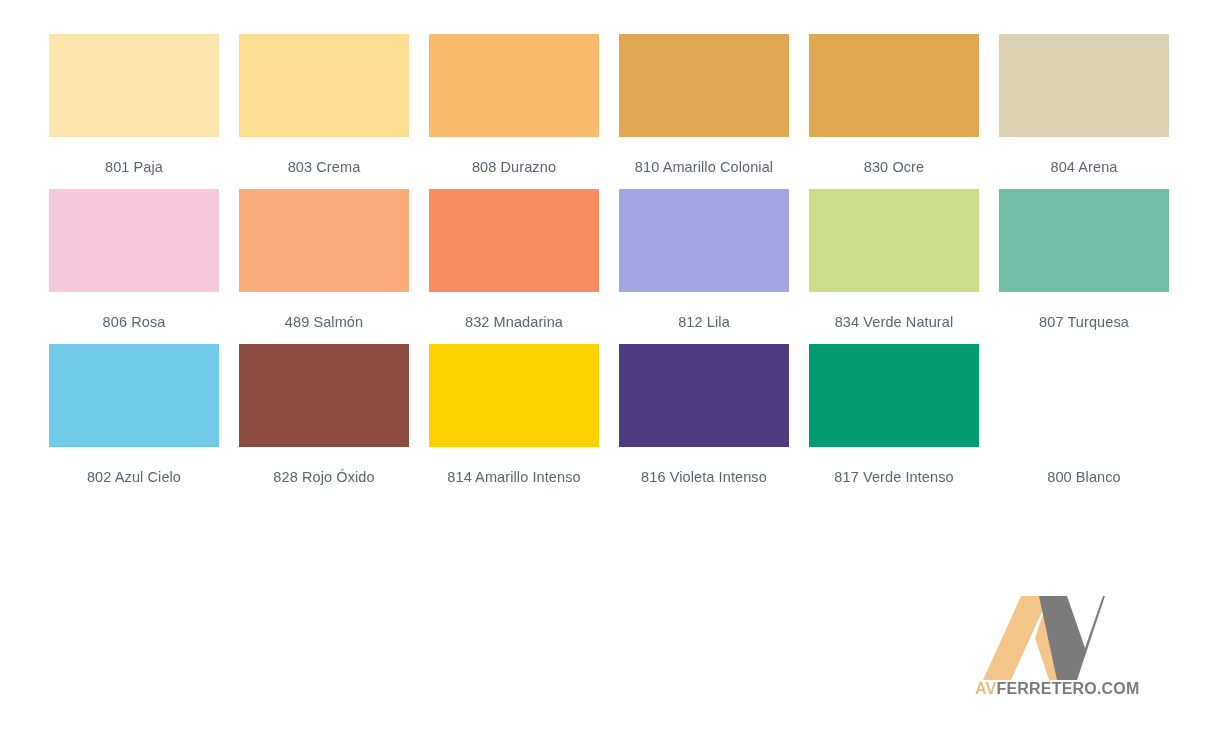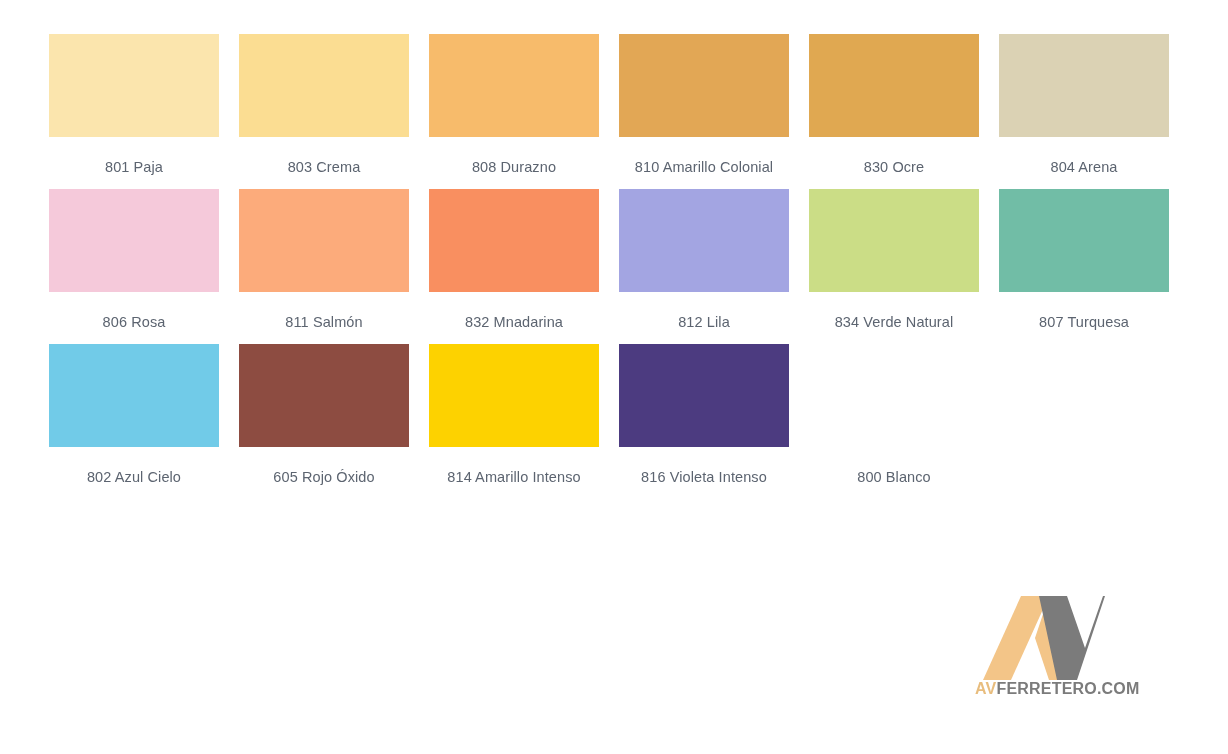--- a/index.html
+++ b/index.html
@@ -122,21 +122,21 @@
       <div class="swatch-cell">
         <div class="swatch-chip" style="background: rgb(219, 210, 180);"></div>
         <div class="swatch-label">804 Arena</div>
       </div>
       <div class="swatch-cell">
         <div class="swatch-chip" style="background: rgb(245, 201, 218);"></div>
         <div class="swatch-label">806 Rosa</div>
       </div>
       <div class="swatch-cell">
         <div class="swatch-chip" style="background: rgb(252, 171, 123);"></div>
-        <div class="swatch-label">811 Salmón</div>
+        <div class="swatch-label">489 Salmón</div>
       </div>
       <div class="swatch-cell">
         <div class="swatch-chip" style="background: rgb(249, 143, 96);"></div>
         <div class="swatch-label">832 Mnadarina</div>
       </div>
       <div class="swatch-cell">
         <div class="swatch-chip" style="background: rgb(163, 165, 226);"></div>
         <div class="swatch-label">812 Lila</div>
       </div>
       <div class="swatch-cell">
@@ -146,29 +146,33 @@
       <div class="swatch-cell">
         <div class="swatch-chip" style="background: rgb(113, 189, 166);"></div>
         <div class="swatch-label">807 Turquesa</div>
       </div>
       <div class="swatch-cell">
         <div class="swatch-chip" style="background: rgb(113, 203, 232);"></div>
         <div class="swatch-label">802 Azul Cielo</div>
       </div>
       <div class="swatch-cell">
         <div class="swatch-chip" style="background: rgb(141, 76, 65);"></div>
-        <div class="swatch-label">605 Rojo Óxido</div>
+        <div class="swatch-label">828 Rojo Óxido</div>
       </div>
       <div class="swatch-cell">
         <div class="swatch-chip" style="background: rgb(253, 210, 0);"></div>
         <div class="swatch-label">814 Amarillo Intenso</div>
       </div>
       <div class="swatch-cell">
         <div class="swatch-chip" style="background: rgb(76, 59, 128);"></div>
         <div class="swatch-label">816 Violeta Intenso</div>
+      </div>
+      <div class="swatch-cell">
+        <div class="swatch-chip" style="background: rgb(1, 155, 112);"></div>
+        <div class="swatch-label">817 Verde Intenso</div>
       </div>
       <div class="swatch-cell blank">
         <div class="swatch-chip is-white" style="background: rgb(255, 255, 255);"></div>
         <div class="swatch-label">800 Blanco</div>
       </div>
     </div>
 
   <div class="brand-logo">
     <svg class="logo-mark" viewBox="0 0 138 84" xmlns="http://www.w3.org/2000/svg" aria-hidden="true">
 

